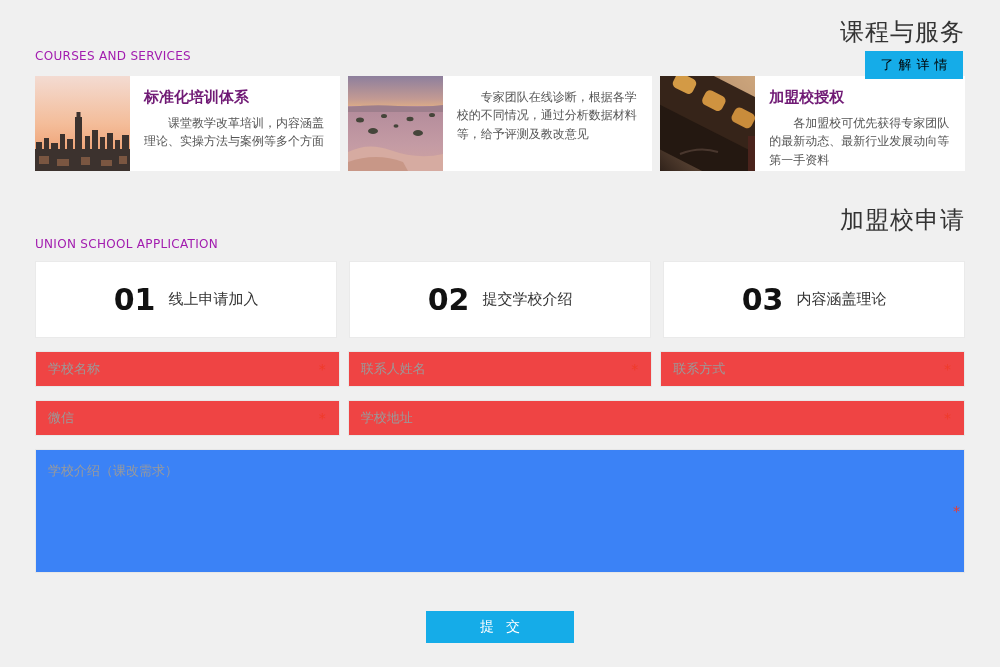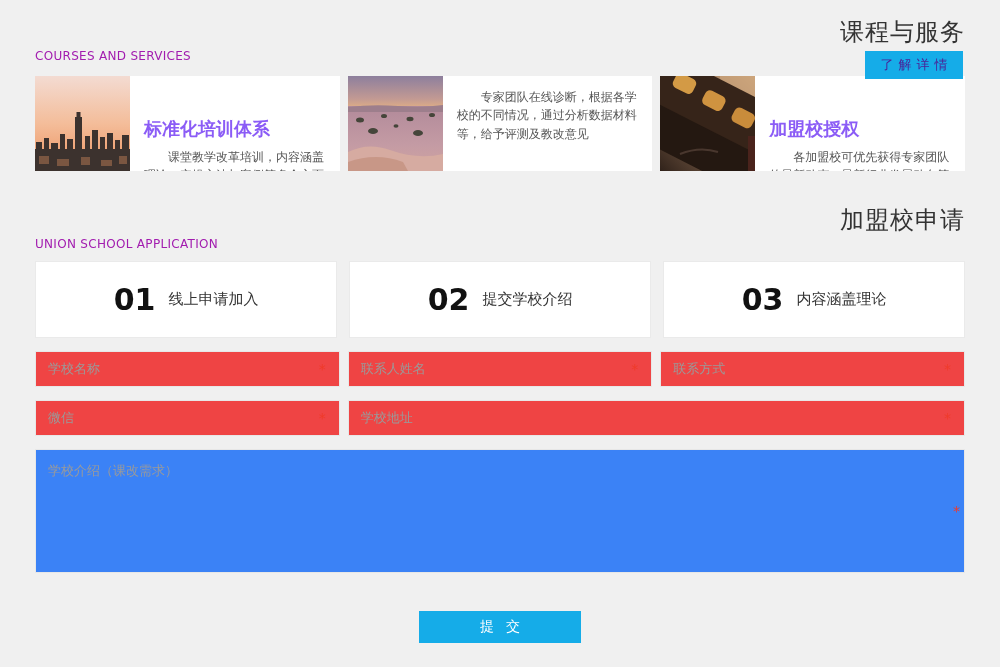--- a/index.html
+++ b/index.html
@@ -8,31 +8,31 @@
   .page { position:relative; width:1000px; height:667px; background:#f0f0f0; margin:0 auto; overflow:hidden; }
   .container { padding:0 35px; position:relative; }
 
   
   .section-header { margin-top:18px; }
   .section-title { font-size:24px; font-weight:400; color:#333; letter-spacing:1px; line-height:1.2;text-align:right; }
   .section-subtitle { font-size:12px; color:#a21caf; margin-top:2px; letter-spacing:0.3px; }
 
   
   .learn-more-btn { position:absolute; top:33px; right:37px; width:98px; height:28px;
-    background:#15ace8; color:#4c1d95; border:none; font-size:13px; letter-spacing:5px; text-indent:5px;
+    background:#15ace8; color:#000000; border:none; font-size:13px; letter-spacing:5px; text-indent:5px;
     display:flex; align-items:center; justify-content:center; cursor:pointer;
     font-family:inherit; }
 
   
   .cards-grid { display:grid; grid-template-columns:repeat(3,1fr); gap:8px; margin-top:13px; }
   .service-card { background:#fff; height:95px; display:flex; overflow:hidden; }
   .service-img { width:95px; height:95px; flex:none; }
   .service-img svg { display:block; width:95px; height:95px; }
   .service-text { padding:12px 10px 8px 14px; flex:1; }
-  .service-title { font-size:18px; font-weight:700; color:#8b5cf6; margin-bottom:7px;margin-top:29px; }
+  .service-title { font-size:15px; font-weight:700; color:#701a75; margin-bottom:7px; }
   .service-desc { font-size:12px; color:#555; line-height:1.55; text-indent:2em; }
 
   
   .steps-grid { display:grid; grid-template-columns:repeat(3,1fr); gap:12px; margin-top:10px; }
   .step-card { background:#fff; border:1px solid #eaeaea; height:77px;
     display:flex; align-items:center; justify-content:center; gap:13px; }
   .step-number { font-size:30px; font-weight:800; color:#111; font-family:"DejaVu Sans","Liberation Sans",sans-serif; }
   .step-label { font-size:15px; color:#333; }
 
   
@@ -45,21 +45,21 @@
   .field-address { grid-column:2 / 4; }
   .field-textarea { grid-column:1 / 4; }
   .field textarea { width:100%; height:124px; background:#3b82f6; border:1px solid #e7e7e7;
     padding:12px; font-size:13px; color:#333; outline:none; resize:none; font-family:inherit; display:block; }
   .req { position:absolute; right:14px; top:50%; transform:translateY(-50%);
     color:#ef3b2a; font-size:14px; line-height:1; }
   .field-textarea .req { right:5px; }
 
   
   .submit-btn { display:flex; align-items:center; justify-content:center;
-    width:162px; height:32px; margin:38px auto 0; background:#15ace8; color:#fff;
+    width:148px; height:32px; margin:38px auto 0; background:#15ace8; color:#fff;
     border:none; font-size:14px; letter-spacing:12px; text-indent:12px; cursor:pointer; font-family:inherit; }
 </style>
 </head>
 <body>
 
 <div class="page">
   <div class="container">
 
     <div class="section-header">
       <div class="section-title">课程与服务</div>

